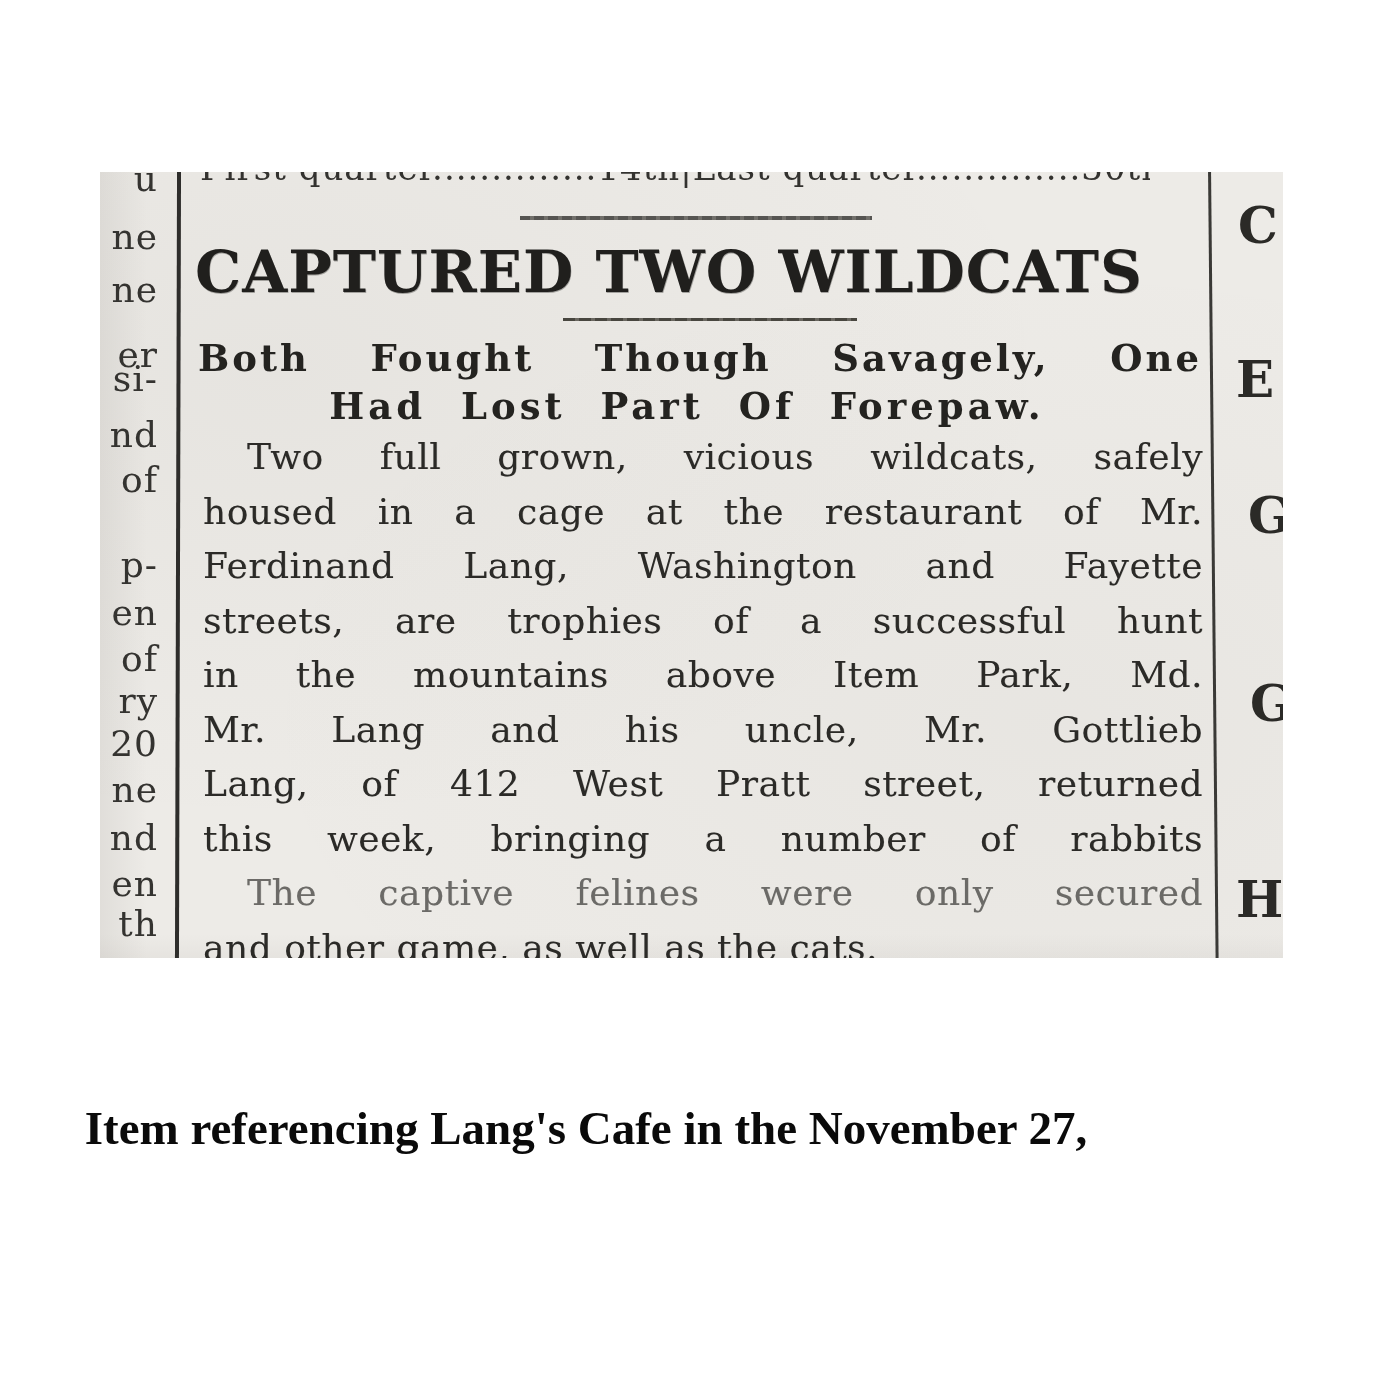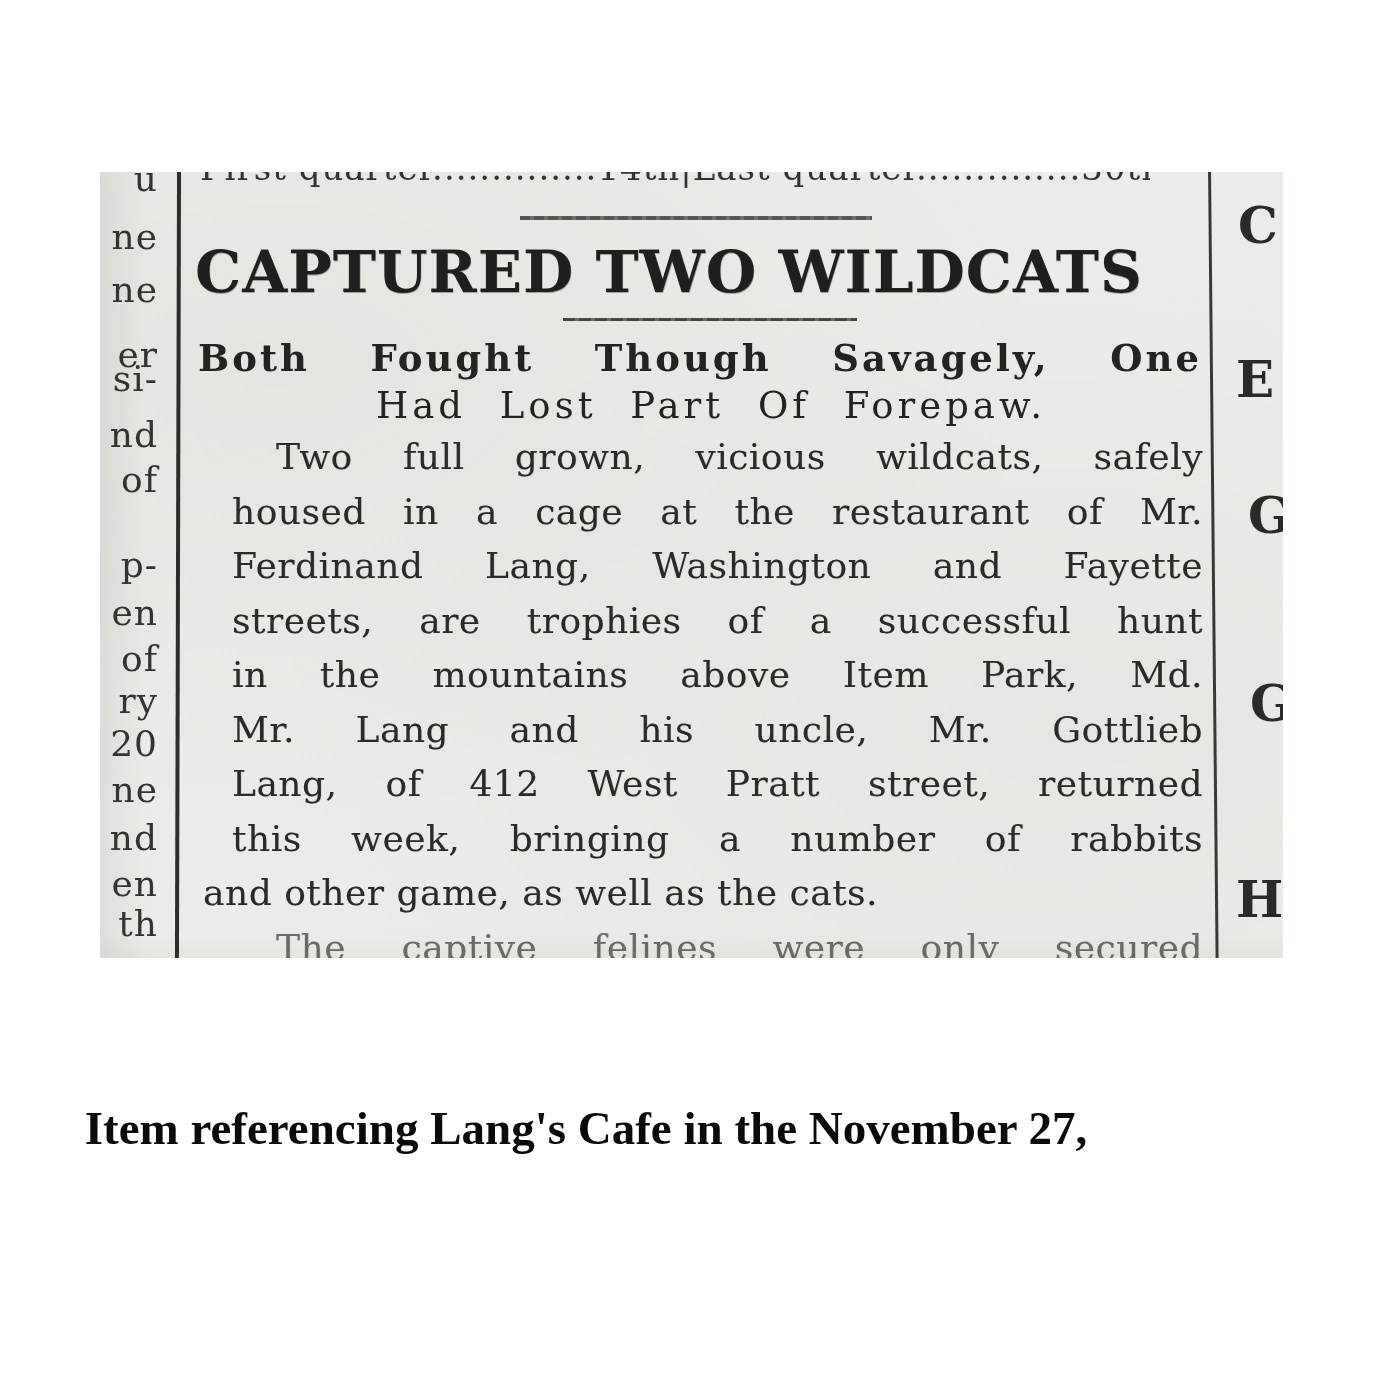--- a/index.html
+++ b/index.html
@@ -42,30 +42,30 @@
     color:#201f1d; white-space:nowrap;
     text-shadow:0.6px 0.6px 0 rgba(32,31,29,.35);
   }
   .subhead1 {
     position:absolute; left:98px; top:164px; width:1004px;
     font-size:37px; font-weight:bold; letter-spacing:3px; word-spacing:12px;
     text-align:justify; text-align-last:justify; color:#242320; white-space:nowrap;
     display:flex; justify-content:space-between;gap:8px;
   }
   .subhead2 {
-    position:absolute; left:106px; top:212px; width:1010px;
-    font-size:37px; font-weight:normal; letter-spacing:4px; word-spacing:18px;
+    position:absolute; left:82px; top:212px; width:1010px;
+    font-size:37px; font-weight:bold; letter-spacing:4px; word-spacing:18px;
     text-align:center; color:#242320;
   }
 
   .body-text { position:absolute; left:103px; top:258px; width:1000px;
     font-size:36px; line-height:54.5px; letter-spacing:0.5px; color:#2b2a27;
     text-shadow:0.4px 0.4px 0 rgba(43,42,39,.25); }
   .bline { height:54.5px; white-space:nowrap; }
-  .bline.j { text-align:justify; text-align-last:justify;margin-left:29px; }
+  .bline.j { text-align:justify; text-align-last:justify; }
   .bline.ind { text-indent:44px; }
   .bline.faded { color:#4c4b48; opacity:.8; }
 
   .lfrag { position:absolute; left:2px; width:56px; text-align:right;
     font-size:36px; color:#343330; letter-spacing:1px; white-space:nowrap; }
   .rletter { position:absolute; font-size:50px; font-weight:bold; color:#2b2a27; }
 
   
   .caption {
     position:absolute; left:0; top:1096px; width:1172px;
@@ -105,22 +105,22 @@
 
   <div class="body-text">
       <div class="bline j ind">Two full grown, vicious wildcats, safely</div>
       <div class="bline j">housed in a cage at the restaurant of Mr.</div>
       <div class="bline j">Ferdinand Lang, Washington and Fayette</div>
       <div class="bline j">streets, are trophies of a successful hunt</div>
       <div class="bline j">in the mountains above Item Park, Md.</div>
       <div class="bline j">Mr. Lang and his uncle, Mr. Gottlieb</div>
       <div class="bline j">Lang, of 412 West Pratt street, returned</div>
       <div class="bline j">this week, bringing a number of rabbits</div>
+      <div class="bline j ind faded">The captive felines were only secured</div>
       <div class="bline">and other game, as well as the cats.</div>
-      <div class="bline j ind faded">The captive felines were only secured</div>
     </div>
 
   <div class="vrule left"></div>
   <div class="vrule right"></div>
 
   <div id="lfrags">
       <div class="lfrag" style="top: -14px;">u</div>
       <div class="lfrag" style="top: 44px;">ne</div>
       <div class="lfrag" style="top: 97px;">ne</div>
       <div class="lfrag" style="top: 162px;">er</div>

